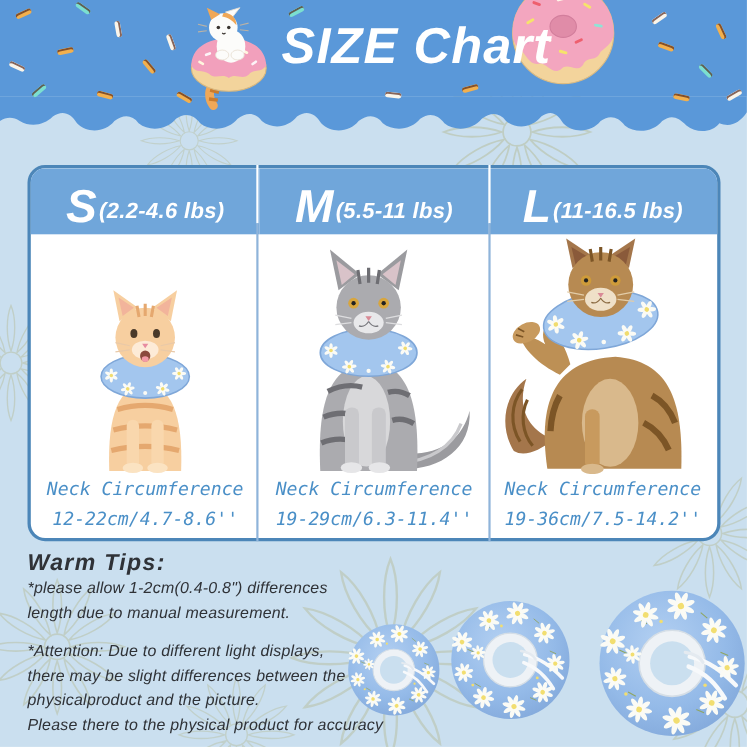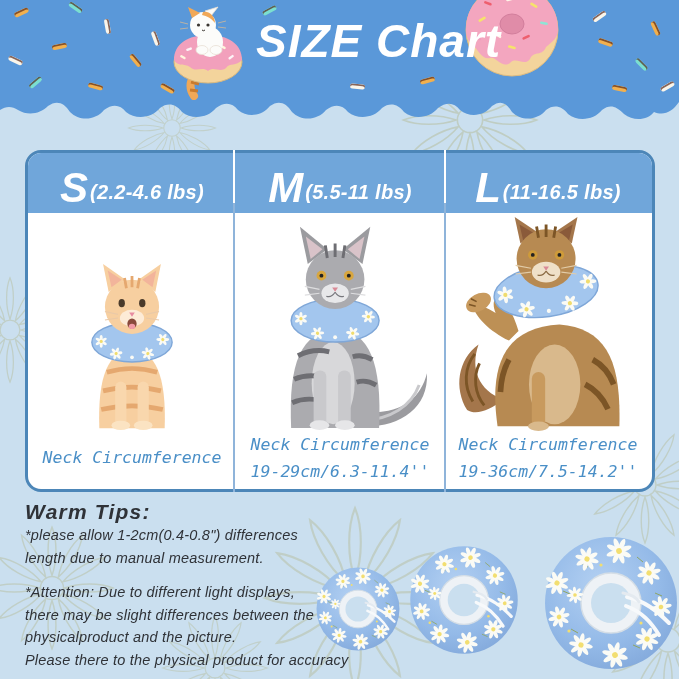--- a/index.html
+++ b/index.html
@@ -204,20 +204,21 @@
           <ellipse cx="86" cy="58" rx="3.4" ry="4.4" fill="#4A3A2A"></ellipse>
           <ellipse cx="75" cy="74" rx="13" ry="9" fill="#FDEBD7"></ellipse>
           <path d="M72,68 h6 l-3,4.5 Z" fill="#E78BA0"></path>
           <ellipse cx="75" cy="80" rx="5" ry="5.5" fill="#8A4A3C"></ellipse>
           <ellipse cx="75" cy="83" rx="3.4" ry="2.8" fill="#F29BA6"></ellipse>
           <path d="M60,70 l-14,-3 M60,74 l-14,2 M90,70 l14,-3 M90,74 l14,2" stroke="#E9C9A8" stroke-width="1.2"></path>
         </svg>
       </div>
       <div class="neck">
         <div>Neck Circumference</div>
+        <div>12-22cm/4.7-8.6''</div>
       </div>
     </div>
 
     <div class="col">
       <div class="col-head">
         <span class="size-letter">M</span>
         <span class="size-weight">(5.5-11 lbs)</span>
       </div>
       <div class="cat-area">
         <svg width="186" height="212" viewBox="0 0 190 217">

